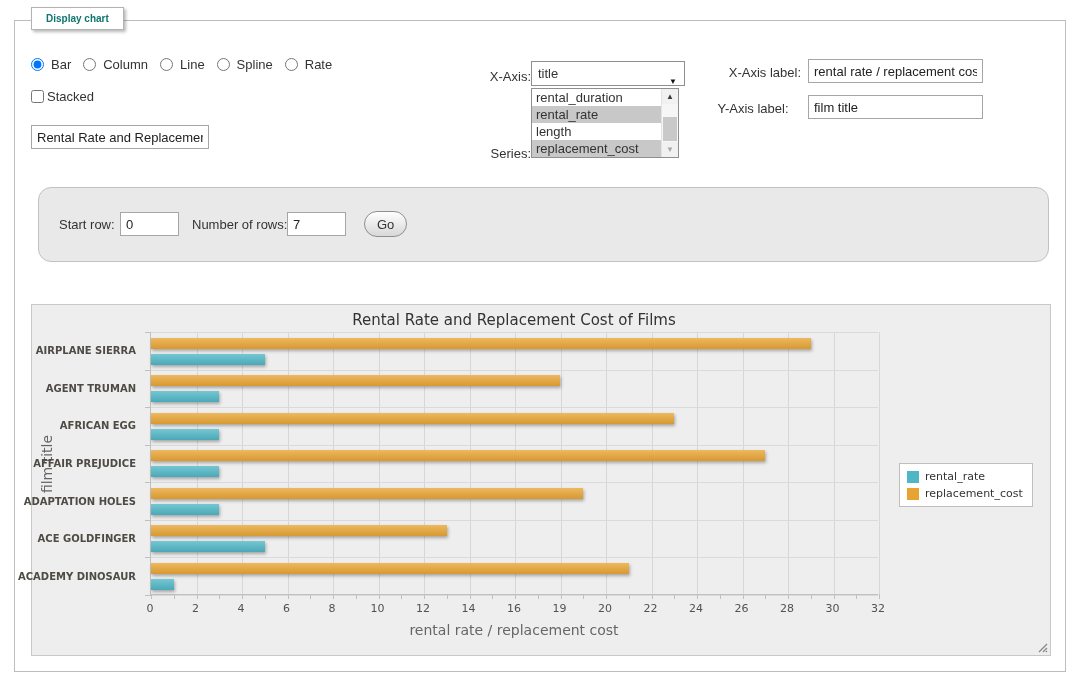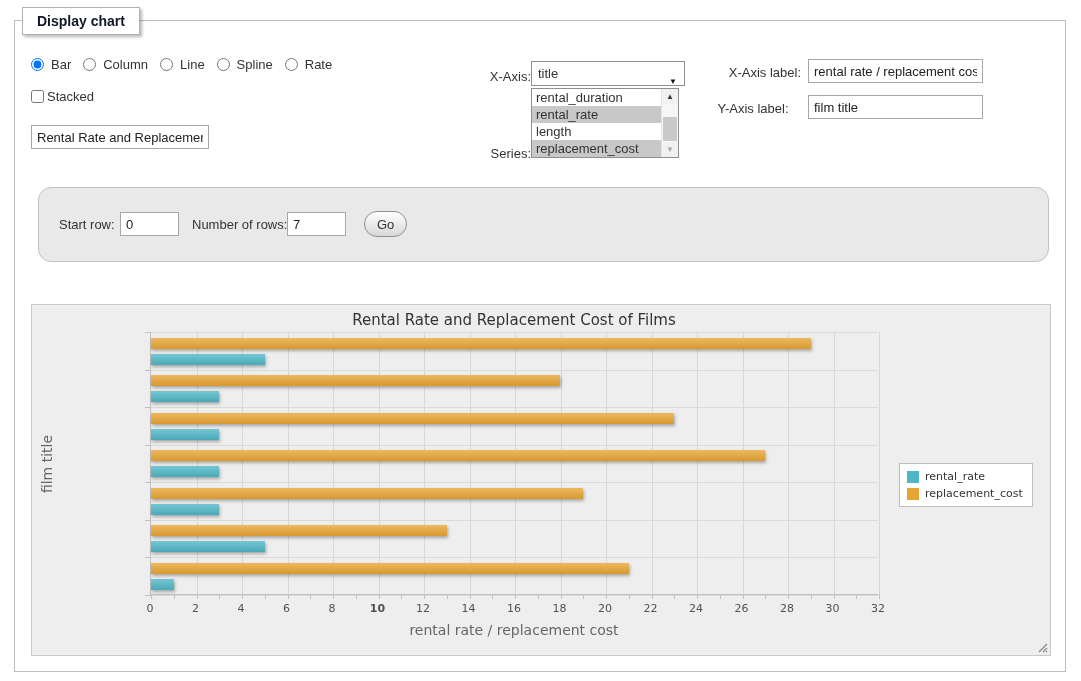--- a/index.html
+++ b/index.html
@@ -1,18 +1,18 @@
 <!DOCTYPE html>
 <html><head>
 <meta charset="utf-8">
 <style>
   * { margin:0; padding:0; box-sizing:border-box; }
   html,body { width:1081px; height:681px; background:#fff; font-family:"Liberation Sans", sans-serif; font-size:13px; color:#333; overflow:hidden; }
   .fieldset { position:absolute; left:14px; top:20px; width:1052px; height:652px; border:1px solid #bdbdbd; background:#fff; }
-  .fs-legend { position:absolute; left:7px; top:-14px; background:#fff; border:1px solid #b3b3b3; box-shadow:2px 2px 3px rgba(0,0,0,.28); padding:5px 14px; font-weight:bold; font-size:14px; color:#0f172a; z-index:5; }
+  .fs-legend { position:absolute; left:16px; top:-14px; background:#fff; border:1px solid #b3b3b3; box-shadow:2px 2px 3px rgba(0,0,0,.28); padding:5px 14px; font-weight:bold; font-size:10px; color:#0f766e; z-index:5; }
 
   
   .radio-row { position:absolute; left:16px; top:36px; display:flex; align-items:center; gap:4px; }
   .radio-row label { margin-right:8px; }
   input[type=radio], input[type=checkbox] { width:13px; height:13px; margin:0 3px 0 0; vertical-align:-2px; }
   .stacked-row { position:absolute; left:16px; top:68px; display:flex; align-items:center; }
   .txt { border:1px solid #a6a6a6; background:#fff; height:24px; font-family:"Liberation Sans",sans-serif; font-size:13px; color:#222; padding:0 5px; }
   .title-input { position:absolute; left:16px; top:104px; width:178px; }
   .lbl { position:absolute; text-align:right; color:#333; }
   .xaxis-lbl { left:430px; top:48px; width:86px; }
@@ -119,20 +119,29 @@
     <input class="txt start-input" value="0" style="">
     <div class="lbl2 num-lbl">Number of rows:</div>
     <input class="txt num-input" value="7" style="">
     <button class="go-btn">Go</button>
   </div>
 
   <div class="chart-panel">
     <div class="chart-title">Rental Rate and Replacement Cost of Films</div>
     <div class="y-title-wrap">
         <span>film title</span>
+      </div>
+    <div class="ylabels">
+        <div class="yrow" style="padding-right: 7px;">AIRPLANE SIERRA</div>
+        <div class="yrow" style="padding-right: 7px;">AGENT TRUMAN</div>
+        <div class="yrow" style="padding-right: 7px;">AFRICAN EGG</div>
+        <div class="yrow" style="padding-right: 7px;">AFFAIR PREJUDICE</div>
+        <div class="yrow" style="padding-right: 7px;">ADAPTATION HOLES</div>
+        <div class="yrow" style="padding-right: 7px;">ACE GOLDFINGER</div>
+        <div class="yrow" style="padding-right: 7px;">ACADEMY DINOSAUR</div>
       </div>
     <div class="plot">
         <div class="vgrid" style="left: 45.5px;"></div>
         <div class="vgrid" style="left: 91px;"></div>
         <div class="vgrid" style="left: 136.5px;"></div>
         <div class="vgrid" style="left: 182px;"></div>
         <div class="vgrid" style="left: 227.5px;"></div>
         <div class="vgrid" style="left: 273px;"></div>
         <div class="vgrid" style="left: 318.5px;"></div>
         <div class="vgrid" style="left: 364px;"></div>
@@ -207,25 +216,25 @@
         <div class="bar" style="top: 209.357px; width: 113.522px; background: linear-gradient(rgba(255, 255, 255, 0.22), rgba(0, 0, 0, 0.07)) rgb(79, 182, 198);"></div>
         <div class="bar" style="top: 230.929px; width: 477.522px; background: linear-gradient(rgba(255, 255, 255, 0.22), rgba(0, 0, 0, 0.07)) rgb(232, 164, 51);"></div>
         <div class="bar" style="top: 246.929px; width: 22.5225px; background: linear-gradient(rgba(255, 255, 255, 0.22), rgba(0, 0, 0, 0.07)) rgb(79, 182, 198);"></div>
       </div>
     <div class="xlabels">
         <span style="left: 0px;">0</span>
         <span style="left: 45.5px;">2</span>
         <span style="left: 91px;">4</span>
         <span style="left: 136.5px;">6</span>
         <span style="left: 182px;">8</span>
-        <span style="left: 227.5px; font-weight: bold;">10</span>
+        <span style="left: 227.5px;">10</span>
         <span style="left: 273px;">12</span>
         <span style="left: 318.5px; text-align: center;">14</span>
         <span style="left: 364px;">16</span>
-        <span style="left: 409.5px;">18</span>
+        <span style="left: 409.5px;">19</span>
         <span style="left: 455px;">20</span>
         <span style="left: 500.5px;">22</span>
         <span style="left: 546px;">24</span>
         <span style="left: 591.5px;">26</span>
         <span style="left: 637px;">28</span>
         <span style="left: 682.5px;">30</span>
         <span style="left: 728px;">32</span>
       </div>
     <div class="x-title">rental rate / replacement cost</div>
     <div class="chart-legend">

